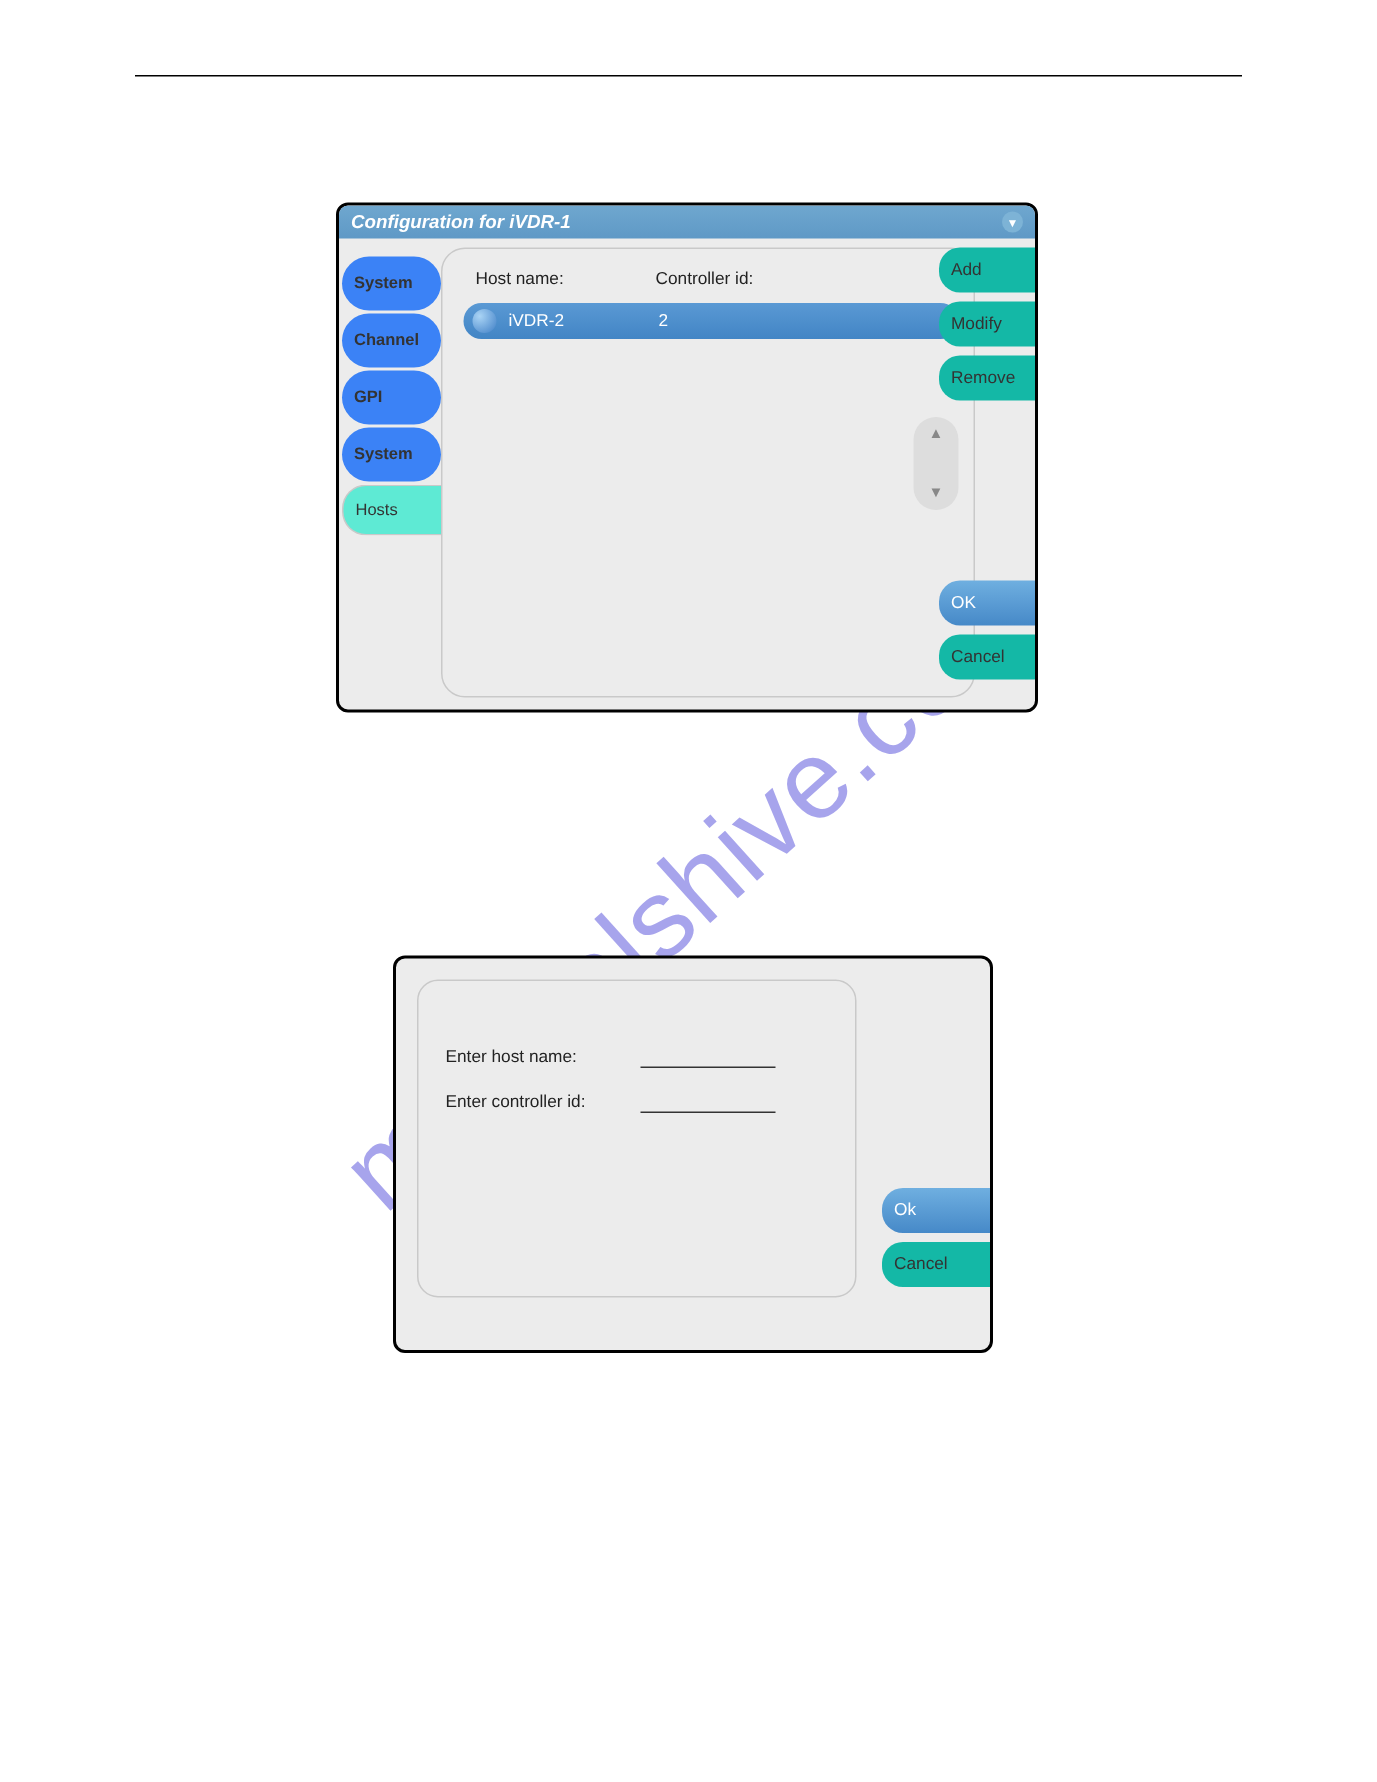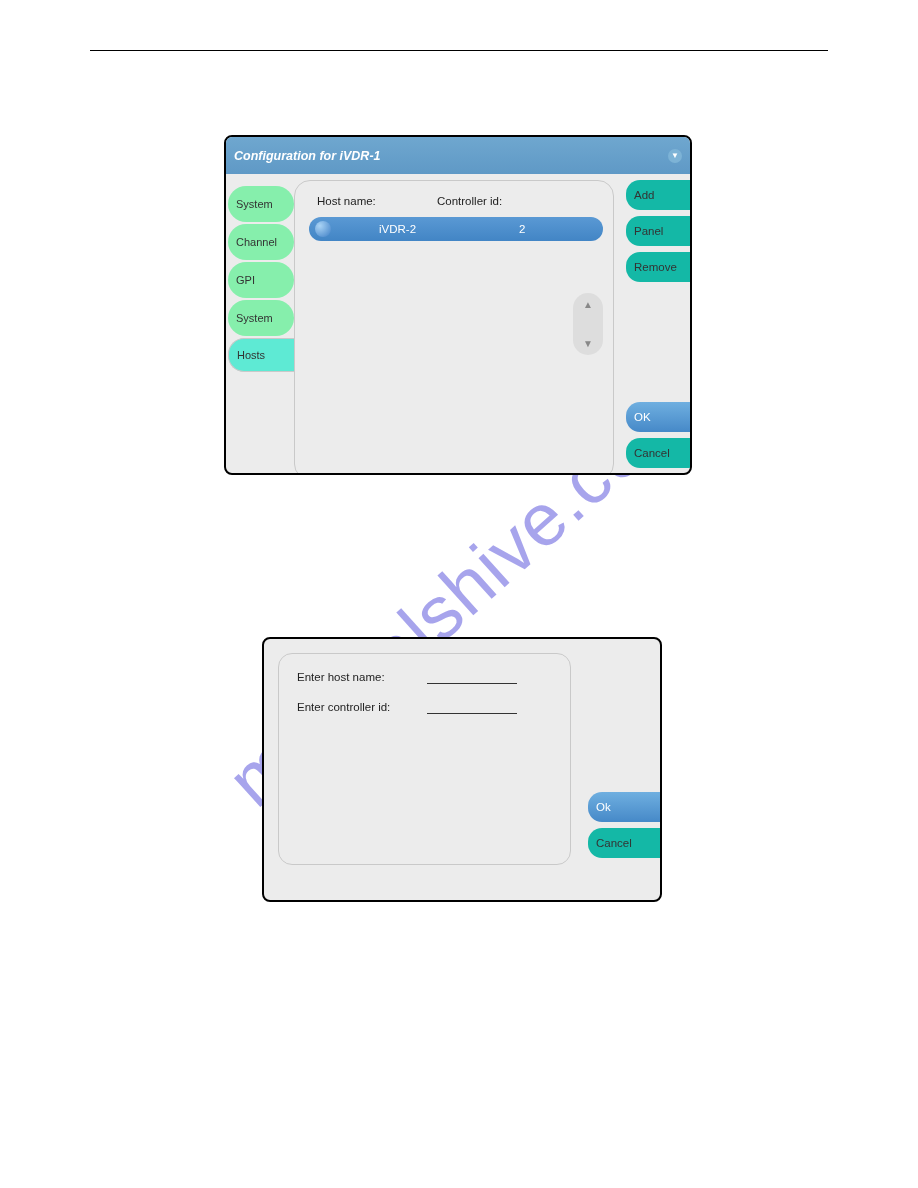--- a/index.html
+++ b/index.html
@@ -22,21 +22,21 @@
   .dialog {
     position: absolute;
     border: 2.5px solid #000;
     border-radius: 8px;
     overflow: hidden;
     background: #ececec;
   }
   .dialog1 { top: 135px; left: 224px; width: 468px; height: 340px; }
   .dialog2 { top: 637px; left: 262px; width: 400px; height: 265px; }
   .titlebar {
-    height: 37px;
+    height: 22px;
     background: linear-gradient(to bottom, #6fa7cf, #5f99c6);
     display: flex;
     align-items: center;
     justify-content: space-between;
     padding: 0 8px;
   }
   .title-text {
     color: #fff;
     font-style: italic;
     font-weight: bold;
@@ -62,38 +62,39 @@
   }
   .tab {
     height: 36px;
     display: flex;
     align-items: center;
     padding-left: 8px;
     font-size: 11px;
     color: #333;
   }
   .tab.pill {
-    background: #86efac;
+    background: #3b82f6;
     border-radius: 18px;
     margin-bottom: 2px;
+    font-weight: bold;
   }
   .tab.active {
     background: #5eead4;
     border: 1px solid #c9c9c9;
     border-right: none;
     border-radius: 16px 0 0 16px;
     height: 34px;
     position: relative;
     z-index: 2;
   }
   .main-panel {
     position: absolute;
     left: 68px;
     top: 6px;
-    width: 320px;
+    width: 356px;
     height: 300px;
     background: #ececec;
     border: 1px solid #c9c9c9;
     border-radius: 16px;
   }
   .headers {
     display: flex;
     padding: 14px 0 8px 22px;
     font-size: 11.5px;
     color: #222;
@@ -101,21 +102,21 @@
   .hcol1 { width: 120px; }
   .hcol2 { }
   .host-row {
     display: flex;
     align-items: center;
     height: 24px;
     margin: 2px 10px 2px 14px;
     border-radius: 12px;
     padding-left: 6px;
   }
-  .host-row.sel { background: linear-gradient(to bottom, #5a99d4, #4285c5); color: #fff; gap: 40px; }
+  .host-row.sel { background: linear-gradient(to bottom, #5a99d4, #4285c5); color: #fff; }
   .host-icon {
     width: 16px;
     height: 16px;
     border-radius: 8px;
     background: radial-gradient(circle at 30% 30%, #aad4f5, #3f7fc6);
     margin-right: 8px;
     flex-shrink: 0;
     display:flex; align-items:center; justify-content:center;
     color:#fff; font-size:8px;
   }
@@ -165,21 +166,21 @@
   .d2-body { position: relative; height: calc(100% - 26px); }
   .d2-panel {
     position: absolute;
     left: 14px;
     top: 14px;
     width: 293px;
     height: 212px;
     background: #ececec;
     border: 1px solid #c9c9c9;
     border-radius: 14px;
-    padding: 16px 18px;
+    padding: 44px 18px;
   }
   .form-row {
     display: flex;
     align-items: center;
     margin-bottom: 16px;
     font-size: 11.5px;
     color: #222;
   }
   .form-label { width: 130px; }
   .form-field {
@@ -249,21 +250,21 @@
       <div class="scroll-ctrl">
         <span class="arrow up">▲</span>
         <span class="arrow down">▼</span>
       </div>
     </div>
     <div class="right-btns">
       <div class="rbtn">
           <span>Add</span>
         </div>
       <div class="rbtn">
-          <span>Panel</span>
+          <span>Modify</span>
         </div>
       <div class="rbtn">
           <span>Remove</span>
         </div>
     </div>
     <div class="ok-cancel">
       <div class="rbtn primary">
           <span>OK</span>
         </div>
       <div class="rbtn">

